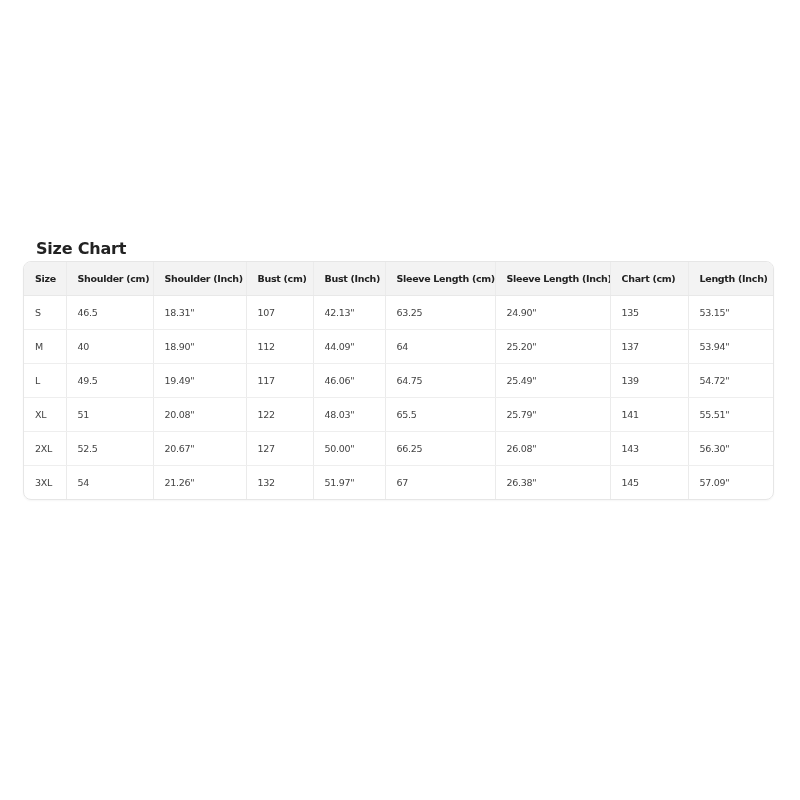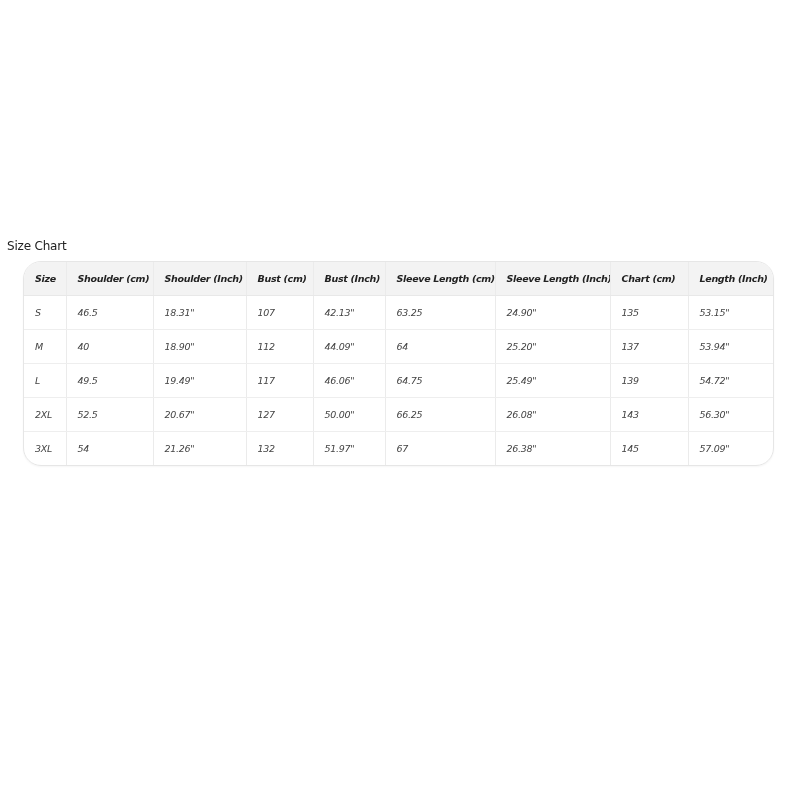--- a/index.html
+++ b/index.html
@@ -1,18 +1,18 @@
 <!DOCTYPE html>
 <html><head>
 <meta charset="utf-8">
 <style>
   html, body { margin: 0; padding: 0; background: #ffffff; }
   body { width: 800px; height: 800px; position: relative; font-family: "DejaVu Sans", "Liberation Sans", sans-serif; color: #333; }
-  .title { position: absolute; left: 7px; top: 239px; font-size: 12px; font-weight: normal; color: #222; letter-spacing: -0.2px; }
-  .table-wrap { position: absolute; left: 23px; top: 261px; width: 749px; border: 1px solid #e6e6e6; border-radius: 18px; overflow: hidden; box-shadow: 0 1px 2px rgba(0,0,0,0.04); font-style: italic; }
+  .title { position: absolute; left: 36px; top: 239px; font-size: 16px; font-weight: bold; color: #222; letter-spacing: -0.2px; }
+  .table-wrap { position: absolute; left: 23px; top: 261px; width: 749px; border: 1px solid #e6e6e6; border-radius: 8px; overflow: hidden; box-shadow: 0 1px 2px rgba(0,0,0,0.04); }
   table { border-collapse: collapse; width: 100%; table-layout: fixed; }
   th, td { font-size: 9.5px; text-align: left; padding: 0 0 0 11px; height: 33px; white-space: nowrap; overflow: hidden; letter-spacing: -0.3px; }
   th { background: #f3f3f3; font-weight: bold; color: #222; border-bottom: 1px solid #e8e8e8; }
   td { color: #444; border-bottom: 1px solid #eeeeee; }
   tr:last-child td { border-bottom: none; }
   th + th, td + td { border-left: 1px solid #ebebeb; }
 </style>
 </head>
 <body>
 
@@ -72,20 +72,31 @@
           <td>49.5</td>
           <td>19.49"</td>
           <td>117</td>
           <td>46.06"</td>
           <td>64.75</td>
           <td>25.49"</td>
           <td>139</td>
           <td>54.72"</td>
         </tr>
         <tr>
+          <td>XL</td>
+          <td>51</td>
+          <td>20.08"</td>
+          <td>122</td>
+          <td>48.03"</td>
+          <td>65.5</td>
+          <td>25.79"</td>
+          <td>141</td>
+          <td>55.51"</td>
+        </tr>
+        <tr>
           <td>2XL</td>
           <td>52.5</td>
           <td>20.67"</td>
           <td>127</td>
           <td>50.00"</td>
           <td>66.25</td>
           <td>26.08"</td>
           <td>143</td>
           <td>56.30"</td>
         </tr>

